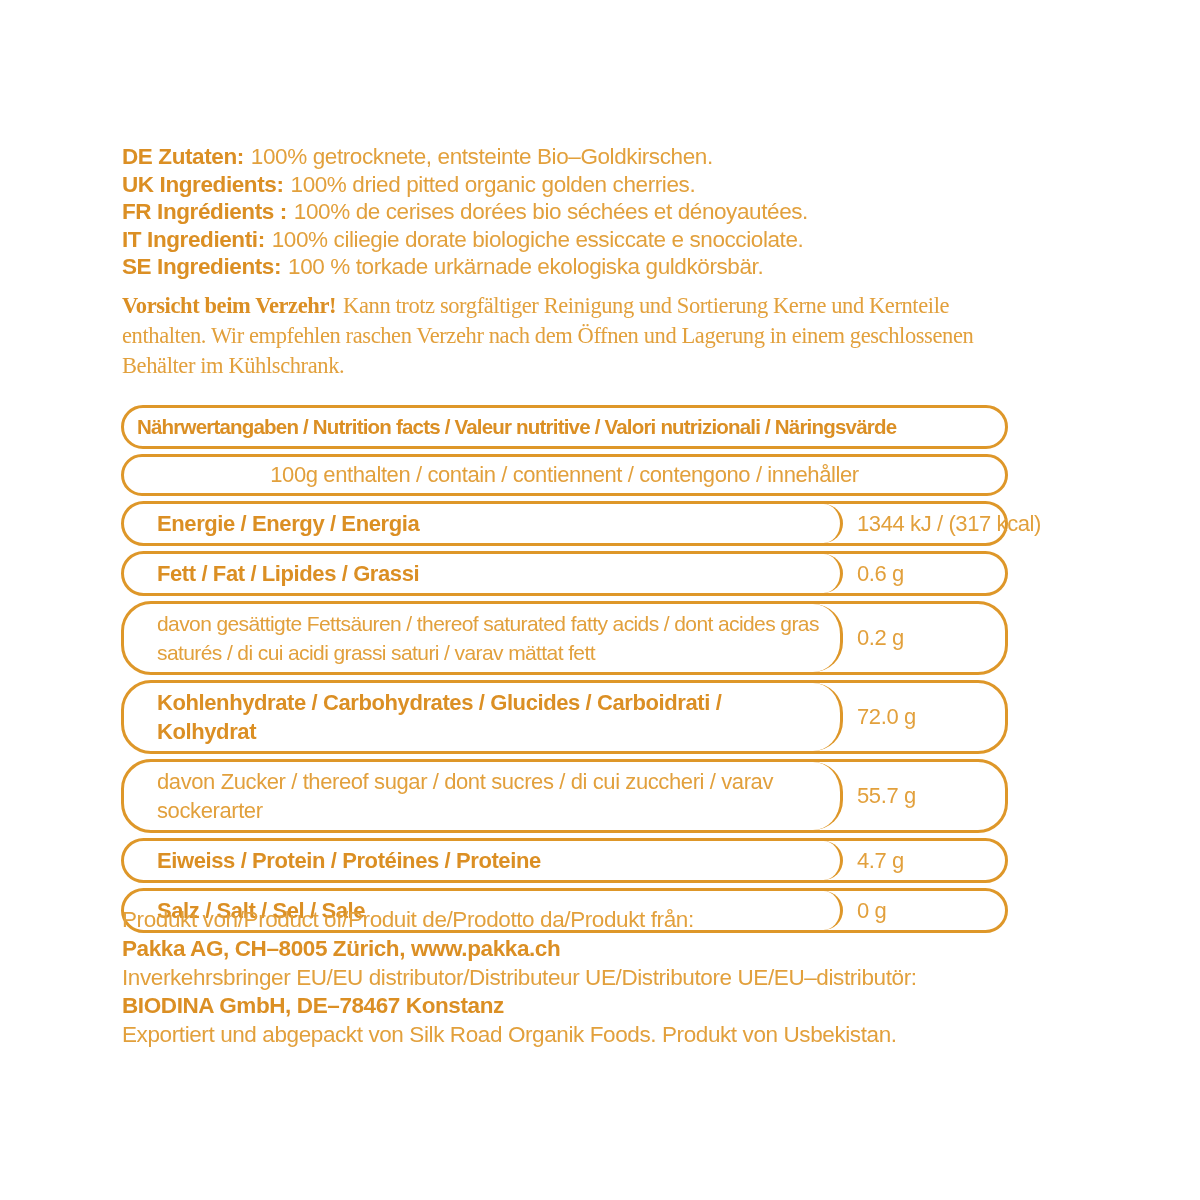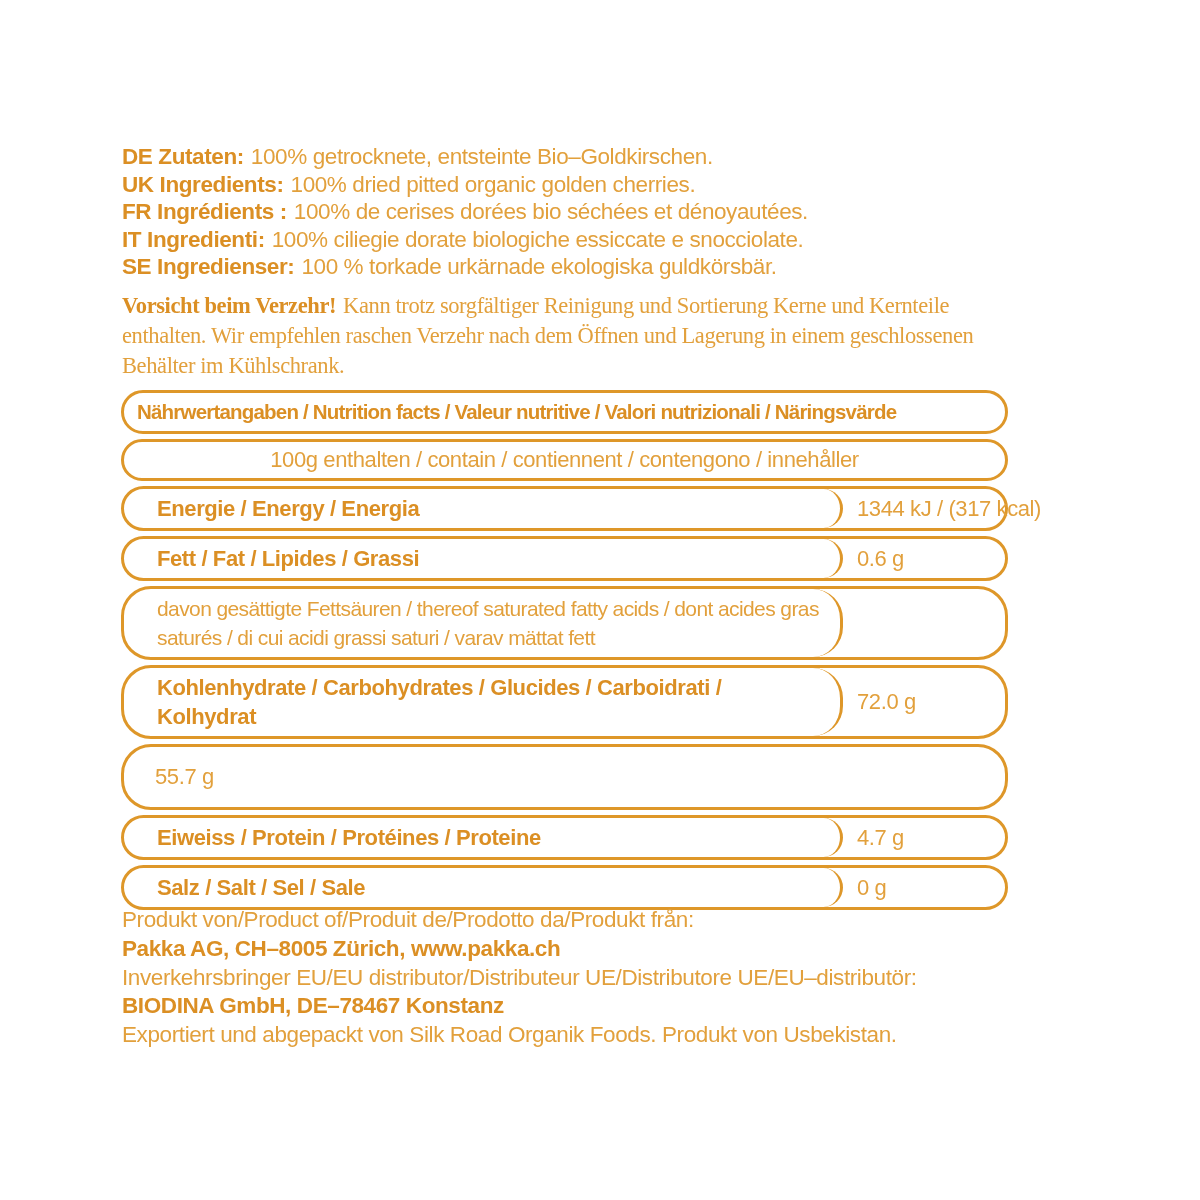--- a/index.html
+++ b/index.html
@@ -27,21 +27,21 @@
   .ing-line{white-space:nowrap;}
   .ing-line .b{margin-right:7px;}
   
   .warning{
     position:absolute;left:122px;top:291px;width:908px;
     font-size:22.5px;line-height:30px;letter-spacing:-0.4px;font-family:Liberation Serif, serif;
   }
   .warning .b{margin-right:7px;}
   
   .ntable{
-    position:absolute;left:121px;top:390px;width:887px;
+    position:absolute;left:121px;top:405px;width:887px;
     font-size:22px;letter-spacing:-0.4px;
   }
   .nt-box{
     border:3px solid var(--border);
     background:var(--bg);
     padding-left:17px;
   }
   .nt-box + .nt-box{margin-top:5px;}
   .nt-title{
     min-height:44px;
@@ -96,21 +96,21 @@
     <div class="ing-line">
       <span class="b">UK Ingredients:</span><span>100% dried pitted organic golden cherries.</span>
     </div>
     <div class="ing-line">
       <span class="b">FR Ingrédients :</span><span>100% de cerises dorées bio séchées et dénoyautées.</span>
     </div>
     <div class="ing-line">
       <span class="b">IT Ingredienti:</span><span>100% ciliegie dorate biologiche essiccate e snocciolate.</span>
     </div>
     <div class="ing-line">
-      <span class="b">SE Ingredienser:</span><span>100 % torkade urkärnade ekologiska guldkörsbär.</span>
+      <span class="b">SE Ingredients:</span><span>100 % torkade urkärnade ekologiska guldkörsbär.</span>
     </div>
   </section>
 
   <section class="warning">
     <span class="b">Vorsicht beim Verzehr!</span><span>Kann trotz sorgfältiger Reinigung und Sortierung Kerne und Kernteile enthalten. Wir empfehlen raschen Verzehr nach dem Öffnen und Lagerung in einem geschlossenen Behälter im Kühlschrank.</span>
   </section>
 
   <section class="ntable">
     <div class="nt-box nt-title">Nährwertangaben / Nutrition facts / Valeur nutritive / Valori nutrizionali / Näringsvärde</div>
     <div class="nt-box nt-serving">100g enthalten / contain / contiennent / contengono / innehåller</div>
@@ -120,28 +120,30 @@
       <div class="nt-value">1344 kJ / (317 kcal)</div>
     </div>
 
     <div class="nt-box nt-row h38">
       <div class="nt-label bold">Fett / Fat / Lipides / Grassi</div>
       <div class="nt-value">0.6 g</div>
     </div>
 
     <div class="nt-box nt-row h64">
       <div class="nt-label tight">davon gesättigte Fettsäuren / thereof saturated fatty acids / dont acides gras saturés / di cui acidi grassi saturi / varav mättat fett</div>
+      <div class="nt-value">0.2 g</div>
     </div>
 
     <div class="nt-box nt-row h67">
       <div class="nt-label bold">Kohlenhydrate / Carbohydrates / Glucides / Carboidrati / Kolhydrat</div>
       <div class="nt-value">72.0 g</div>
     </div>
 
     <div class="nt-box nt-row h66">
+      <div class="nt-label">davon Zucker / thereof sugar / dont sucres / di cui zuccheri / varav sockerarter</div>
       <div class="nt-value">55.7 g</div>
     </div>
 
     <div class="nt-box nt-row h40">
       <div class="nt-label bold">Eiweiss / Protein / Protéines / Proteine</div>
       <div class="nt-value">4.7 g</div>
     </div>
 
     <div class="nt-box nt-row h40">
       <div class="nt-label bold">Salz / Salt / Sel / Sale</div>

